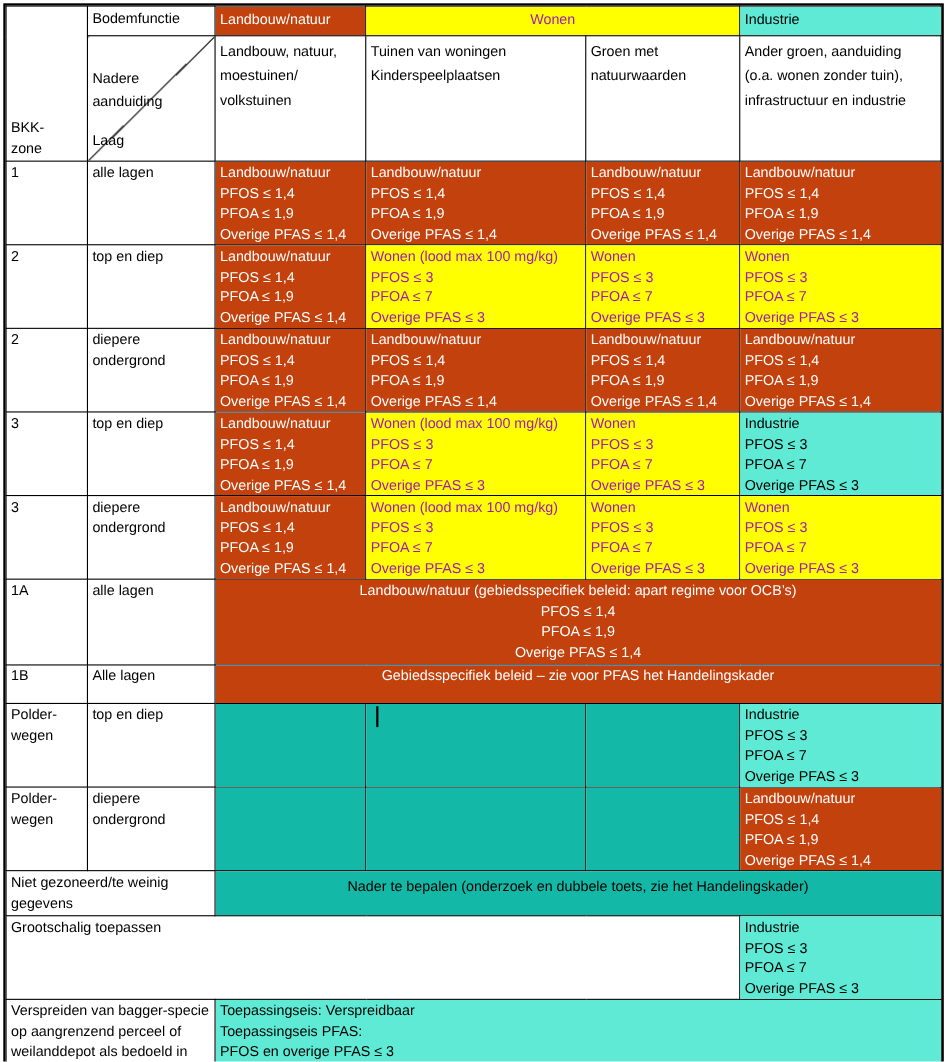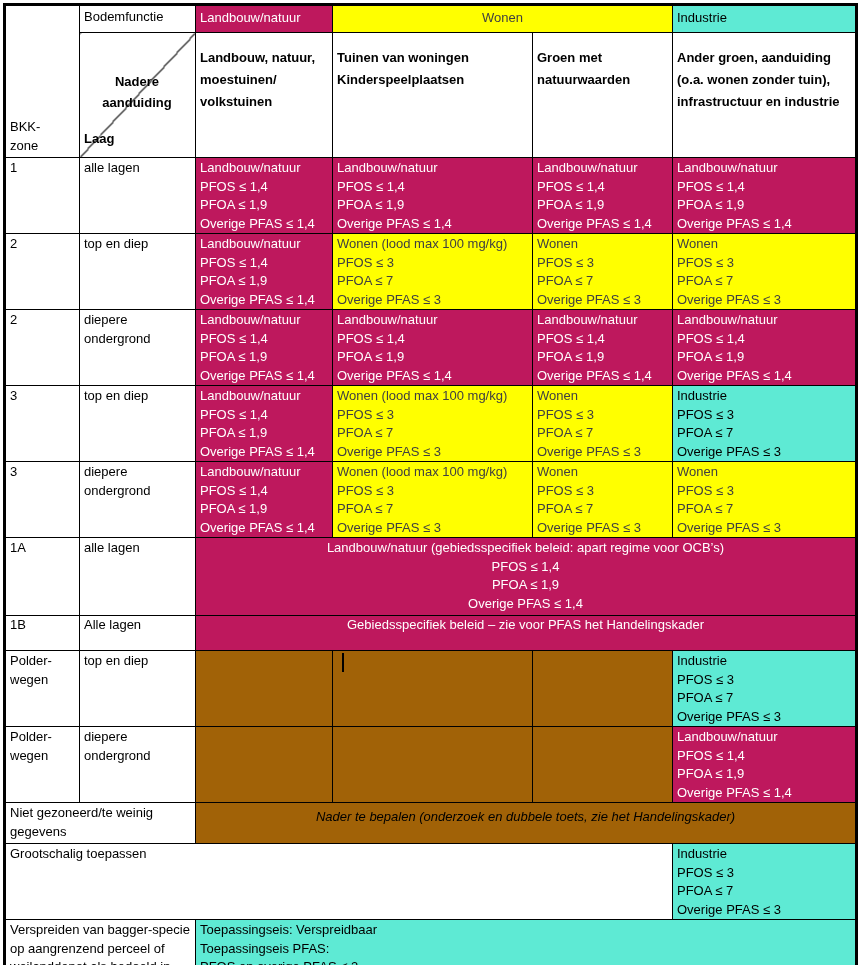--- a/index.html
+++ b/index.html
@@ -1,30 +1,30 @@
 <!DOCTYPE html>
 <html><head>
 <meta charset="utf-8">
 <style>
   html,body{margin:0;padding:0;background:#ffffff;}
   body{font-family:"Liberation Sans", sans-serif; color:#000; width:859px; height:965px; position:relative;}
   .table-wrap{position:absolute; top:3px; left:3px; width:851px; border:2px solid #000; background:#fff;}
   table{border-collapse:collapse; table-layout:fixed; width:851px;}
   td{border:1px solid #000; vertical-align:top; padding:1px 4px 0 4px; font-size:13px; line-height:18.5px; white-space:pre-line; overflow:hidden; position:relative;}
   
-  .green{background:#be185d; color:#ffffff;}
-  .yellow{background:#FFFF00; color:#404040;}
+  .green{background:#c2410c; color:#ffffff;}
+  .yellow{background:#FFFF00; color:#a21caf;}
   .orange{background:#5eead4; color:#000;}
-  .gray{background:#a16207; color:#000;font-style:italic;}
+  .gray{background:#14b8a6; color:#000;}
   .center{text-align:center;}
   .bottom{vertical-align:bottom; padding-bottom:2px;}
   
-  .hdr2 td{line-height:22px; padding-top:14px;font-weight:bold;}
+  .hdr2 td{line-height:22px; padding-top:3px;}
   .diag{background-image:linear-gradient(to bottom right, transparent calc(50% - 1px), #3d3d3d calc(50% - 1px), #3d3d3d calc(50% + 0.4px), transparent calc(50% + 0.4px));}
-  .diag .nadere{text-align:center; padding:2px 1px 0 0; white-space:pre-line; line-height:21px;}
+  .diag .nadere{text-align:left; padding:2px 1px 0 0; white-space:pre-line; line-height:21px;}
   .diag .laag{position:absolute; left:4px; bottom:10px; line-height:16px;}
   .thin-row td{line-height:15px; padding-top:1px; padding-bottom:1px;}
   .wrap-normal{white-space:normal;}
   .cursor{position:absolute; left:9px; top:2px; width:1.5px; height:19px; background:#000;}
   .midpad{padding-top:5px;}
 </style>
 </head>
 <body>
 
 <div class="table-wrap">

